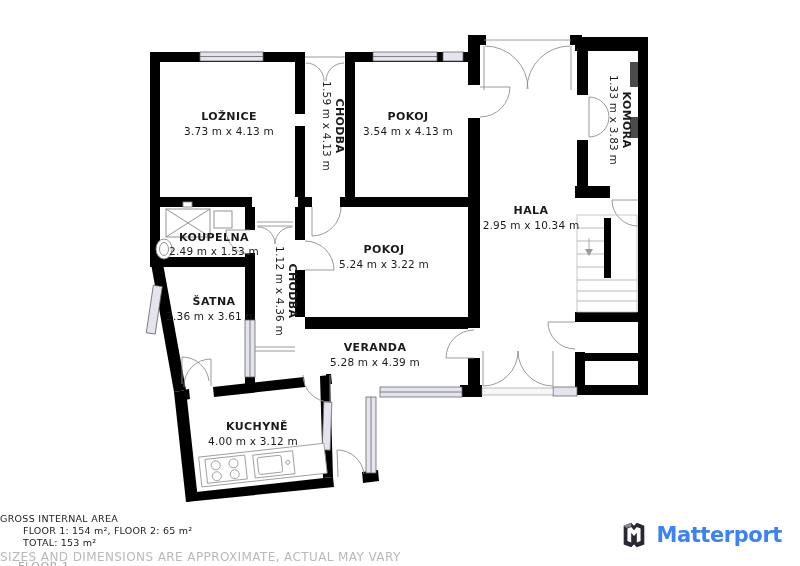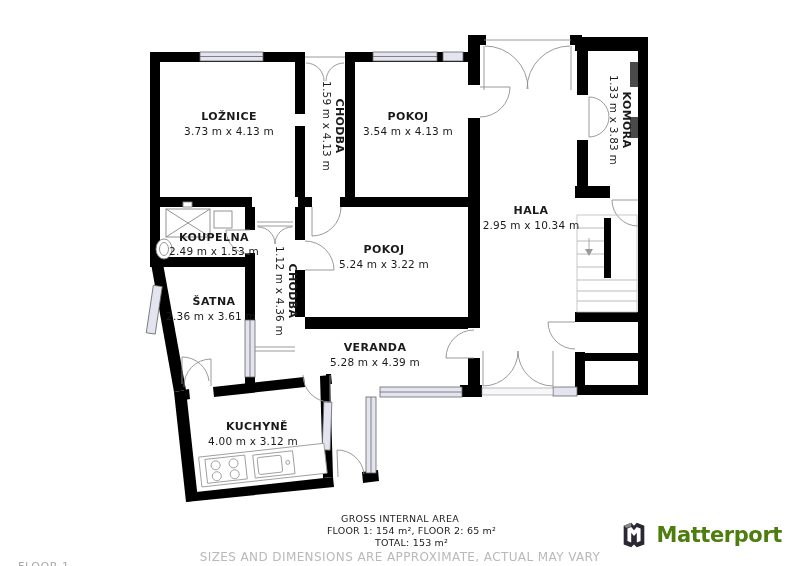--- a/index.html
+++ b/index.html
@@ -1,27 +1,27 @@
 <!DOCTYPE html>
 <html><head>
 <meta charset="utf-8">
 <style>
   html,body{margin:0;padding:0;}
   body{width:800px;height:566px;background:#ffffff;font-family:"DejaVu Sans","Liberation Sans",sans-serif;position:relative;overflow:hidden;}
   .canvas{position:absolute;inset:0;}
   svg text{fill:#1a1a1a;}
   .rname{font-size:11px;font-weight:bold;letter-spacing:0.4px;}
   .rdim{font-size:10.5px;letter-spacing:0.2px;}
-  .footer{position:absolute;left:0;right:0;top:513px;text-align:center;color:#222;}
+  .footer{position:absolute;left:0;right:0;top:513px;text-align:left;color:#222;}
   .footer .l1{font-size:9.5px;letter-spacing:0.3px;}
   .footer .l2,.footer .l3{font-size:9.5px;letter-spacing:0.2px;margin-top:1px;margin-left:23px;}
   .footer .l4{font-size:12px;color:#b9b9b9;letter-spacing:0.4px;margin-top:2px;}
   .floor-label{position:absolute;left:18px;top:560px;font-size:11px;color:#a8a8a8;letter-spacing:0.6px;}
   .brand{position:absolute;right:18px;top:520px;display:flex;align-items:center;gap:7px;}
-  .brand .word{font-size:21px;font-weight:bold;color:#4d7c0f;letter-spacing:-0.4px;}
+  .brand .word{font-size:21px;font-weight:bold;color:#3b82f6;letter-spacing:-0.4px;}
 </style>
 </head>
 <body>
 
 <div class="canvas">
 
 <svg width="800" height="566" viewBox="0 0 800 566">
 
   <g fill="#000000">
 

